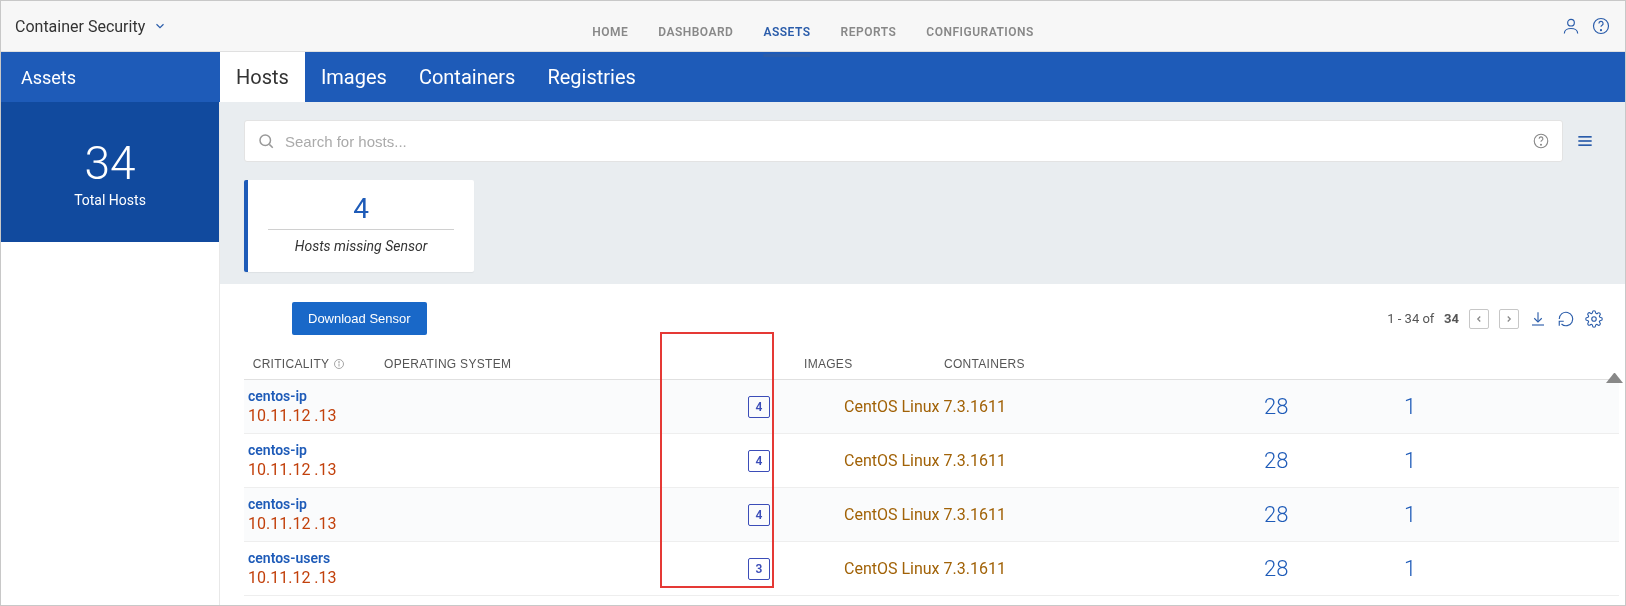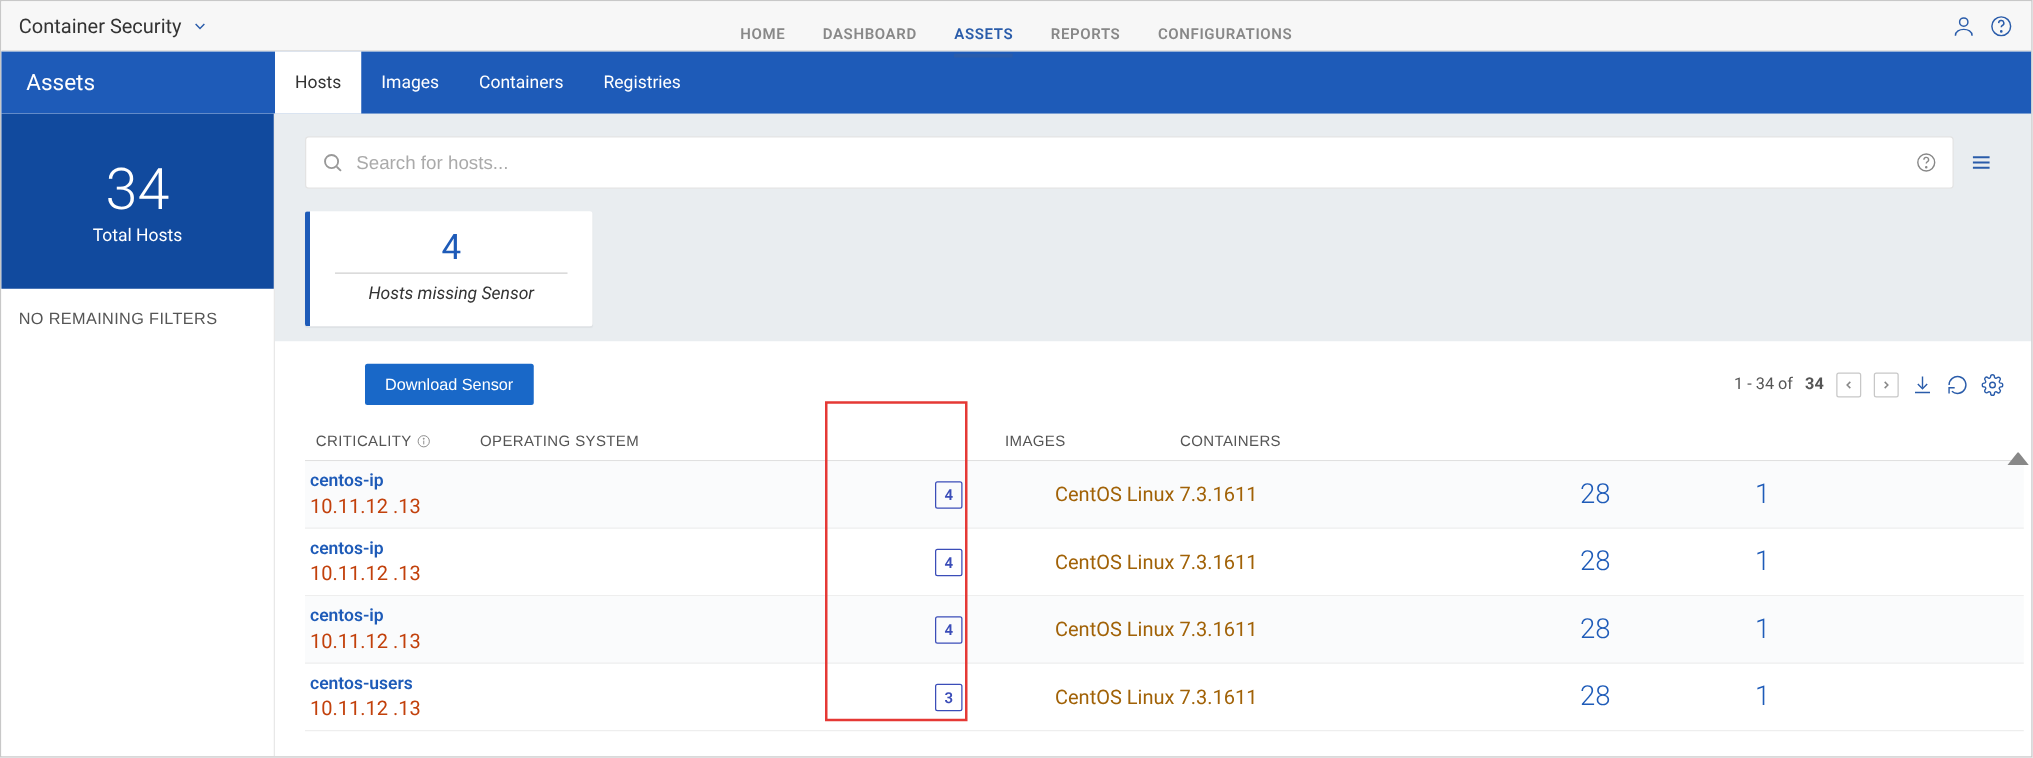--- a/index.html
+++ b/index.html
@@ -10,21 +10,21 @@
     background: #fff;
     width: 1626px;
     height: 606px;
     overflow: hidden;
     border: 1px solid #c8c8c8;
     position: relative;
   }
 
   
   .topbar {
-    height: 40px;
+    height: 51px;
     background: #f7f7f7;
     border-bottom: 1px solid #e0e0e0;
     display: flex;
     align-items: center;
     padding: 0 14px;
     position: relative;
   }
   .app-switcher {
     display: flex;
     align-items: center;
@@ -82,21 +82,21 @@
     align-items: center;
     padding-left: 20px;
     font-size: 18px;
     font-weight: 400;
   }
   .tabs { display: flex; align-items: stretch; }
   .tab {
     display: flex;
     align-items: center;
     padding: 0 16px;
-    font-size: 14px;
+    font-size: 20px;
     color: #fff;
     cursor: pointer;
   }
   .tab.active {
     background: #fff;
     color: #333;
   }
 
   
   .content {
@@ -342,21 +342,20 @@
   </div>
 </div>
 
 <div class="content">
 
   <div class="sidebar">
     <div class="sidebar-top">
       <div class="big">34</div>
       <div class="label">Total Hosts</div>
     </div>
-    <div class="sidebar-filters">NO REMAINING FILTERS</div>
   </div>
 
   <div class="main">
 
     <div class="main-upper">
       <div class="searchrow">
         <div class="searchbox">
           <svg width="18" height="18" viewBox="0 0 24 24" fill="none" stroke="#999" stroke-width="2">
               <circle cx="11" cy="11" r="7"></circle>
               <line x1="21" y1="21" x2="16.5" y2="16.5"></line>

